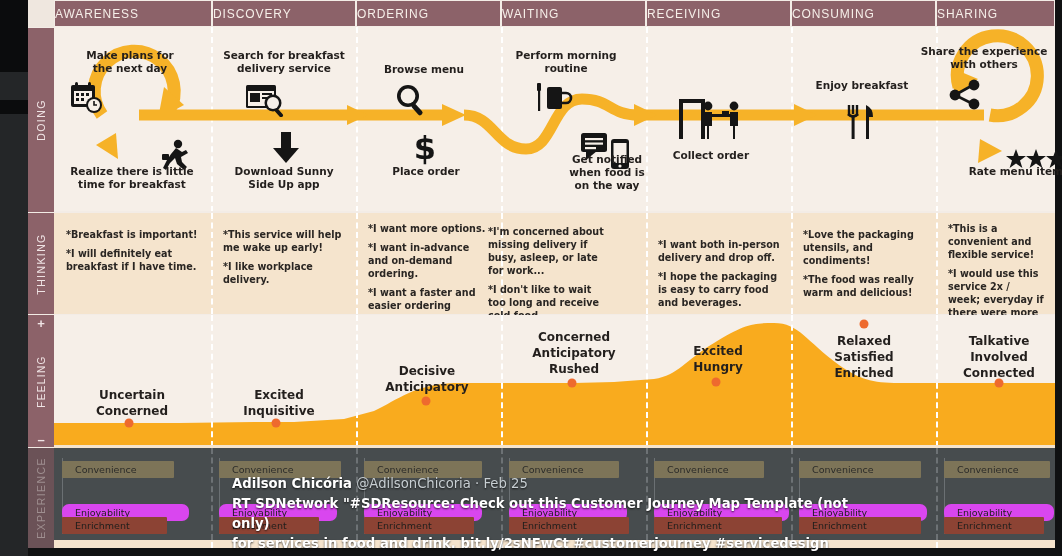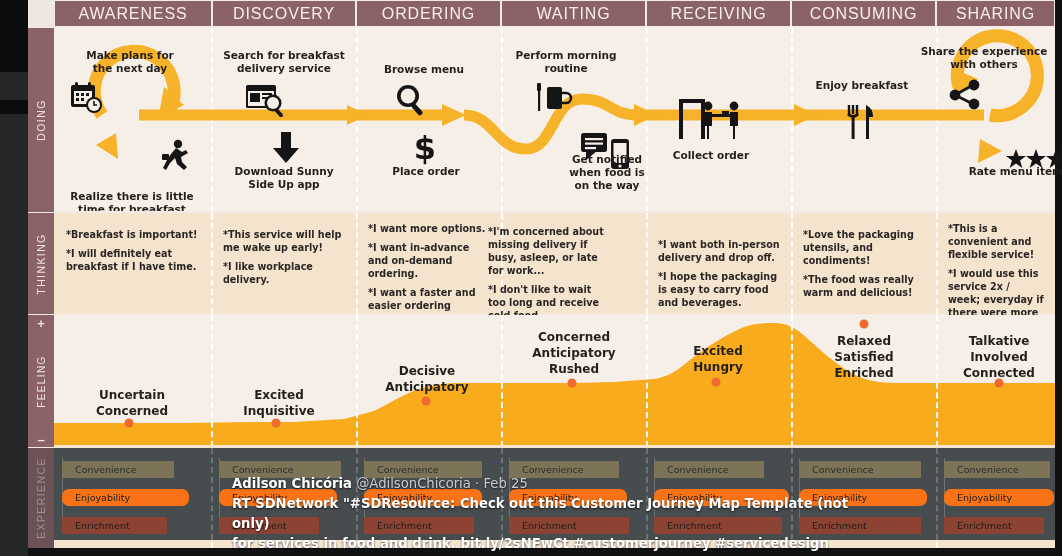--- a/index.html
+++ b/index.html
@@ -29,22 +29,22 @@
 
   
   .hdr-row { position:absolute; left:0; top:0; height:27px; width:1027px; }
   .corner-cell {
     position:absolute; left:0; top:0; width:26px; height:27px;
     background:#efe7df;
   }
   .hdr-cell {
     position:absolute; top:1px; height:25px;
     background:#8c6269; color:#f6efe9;
-    font-size:16px; letter-spacing:.9px;
-    display:flex; align-items:center; justify-content:center;
+    font-size:12px; letter-spacing:.9px;
+    display:flex; align-items:center; 
   }
 
   
   .lane-label {
     position:absolute; left:0; width:26px;
     background:#8c6269; color:#f0e4e5;
     display:flex; align-items:center; justify-content:center;
   }
   .lane-label span {
     transform:rotate(-90deg); white-space:nowrap;
@@ -111,21 +111,21 @@
   .exp-col .divider {
     position:absolute; left:0; top:10px; bottom:14px; width:1px; background:#6b7073;
   }
   .exp-bar {
     position:absolute; height:17px; border-radius:1px;
     display:flex; align-items:center;
     font-size:9.5px; color:#2b2b29; font-family:"DejaVu Sans", sans-serif;
     padding-left:13px; white-space:nowrap;
   }
   .exp-bar.b0 { background:#7d7458; top:13px; }
-  .exp-bar.b1 { background:#f97316; top:41px;border-radius:7px; }
+  .exp-bar.b1 { background:#d946ef; top:56px;border-radius:7px; }
   .exp-bar.b2 { background:#8c4334; top:69px; }
   .exp-bar.b1 span, .exp-bar.b2 span { color:#1e1e1c; }
 
   
   #tweet {
     position:absolute; left:232px; top:474px; width:620px;
     color:#e9edef; font-size:13.2px; line-height:20px;
     font-family:"DejaVu Sans", sans-serif;
     text-shadow:0 1px 2px rgba(0,0,0,.75);
   }
@@ -237,21 +237,21 @@
         <path d="M24 20 v4 h3" stroke="#151515" stroke-width="1.6" fill="none"></path>
       </svg>
     </span>
     <span class="ico" style="left:108px;top:112px;">
       <svg width="28" height="32" viewBox="0 0 28 32">
         <circle cx="16" cy="5" r="4.2" fill="#151515"></circle>
         <path d="M14 9 L20 13 L24 11 L26 14 L19 18 L20 23 L25 28 L22 31 L15 25 L13 19 L8 24 L4 31 L1 29 L5 21 L9 15 Z" fill="#151515"></path>
         <rect x="0" y="15" width="7" height="6" rx="1" fill="#151515"></rect>
       </svg>
     </span>
-    <div class="step-sub" style="left:2px;top:138px;width:152px;margin-top:25px;">Realize there is little<br>time for breakfast</div>
+    <div class="step-sub" style="left:2px;top:138px;width:152px;">Realize there is little<br>time for breakfast</div>
 
     <div class="step-title" style="left:162px;top:22px;width:136px;">Search for breakfast<br>delivery service</div>
     <span class="ico" style="left:192px;top:56px;">
       <svg width="42" height="34" viewBox="0 0 42 34">
         <rect x="0" y="2" width="30" height="23" rx="1.5" fill="#151515"></rect>
         <rect x="2" y="8" width="26" height="15" fill="#f6efe8"></rect>
         <rect x="4" y="10" width="10" height="9" fill="#151515"></rect>
         <rect x="16" y="10" width="10" height="2" fill="#151515"></rect>
         <rect x="16" y="14" width="10" height="2" fill="#151515"></rect>
         <circle cx="27" cy="20" r="8.5" fill="#151515"></circle>

